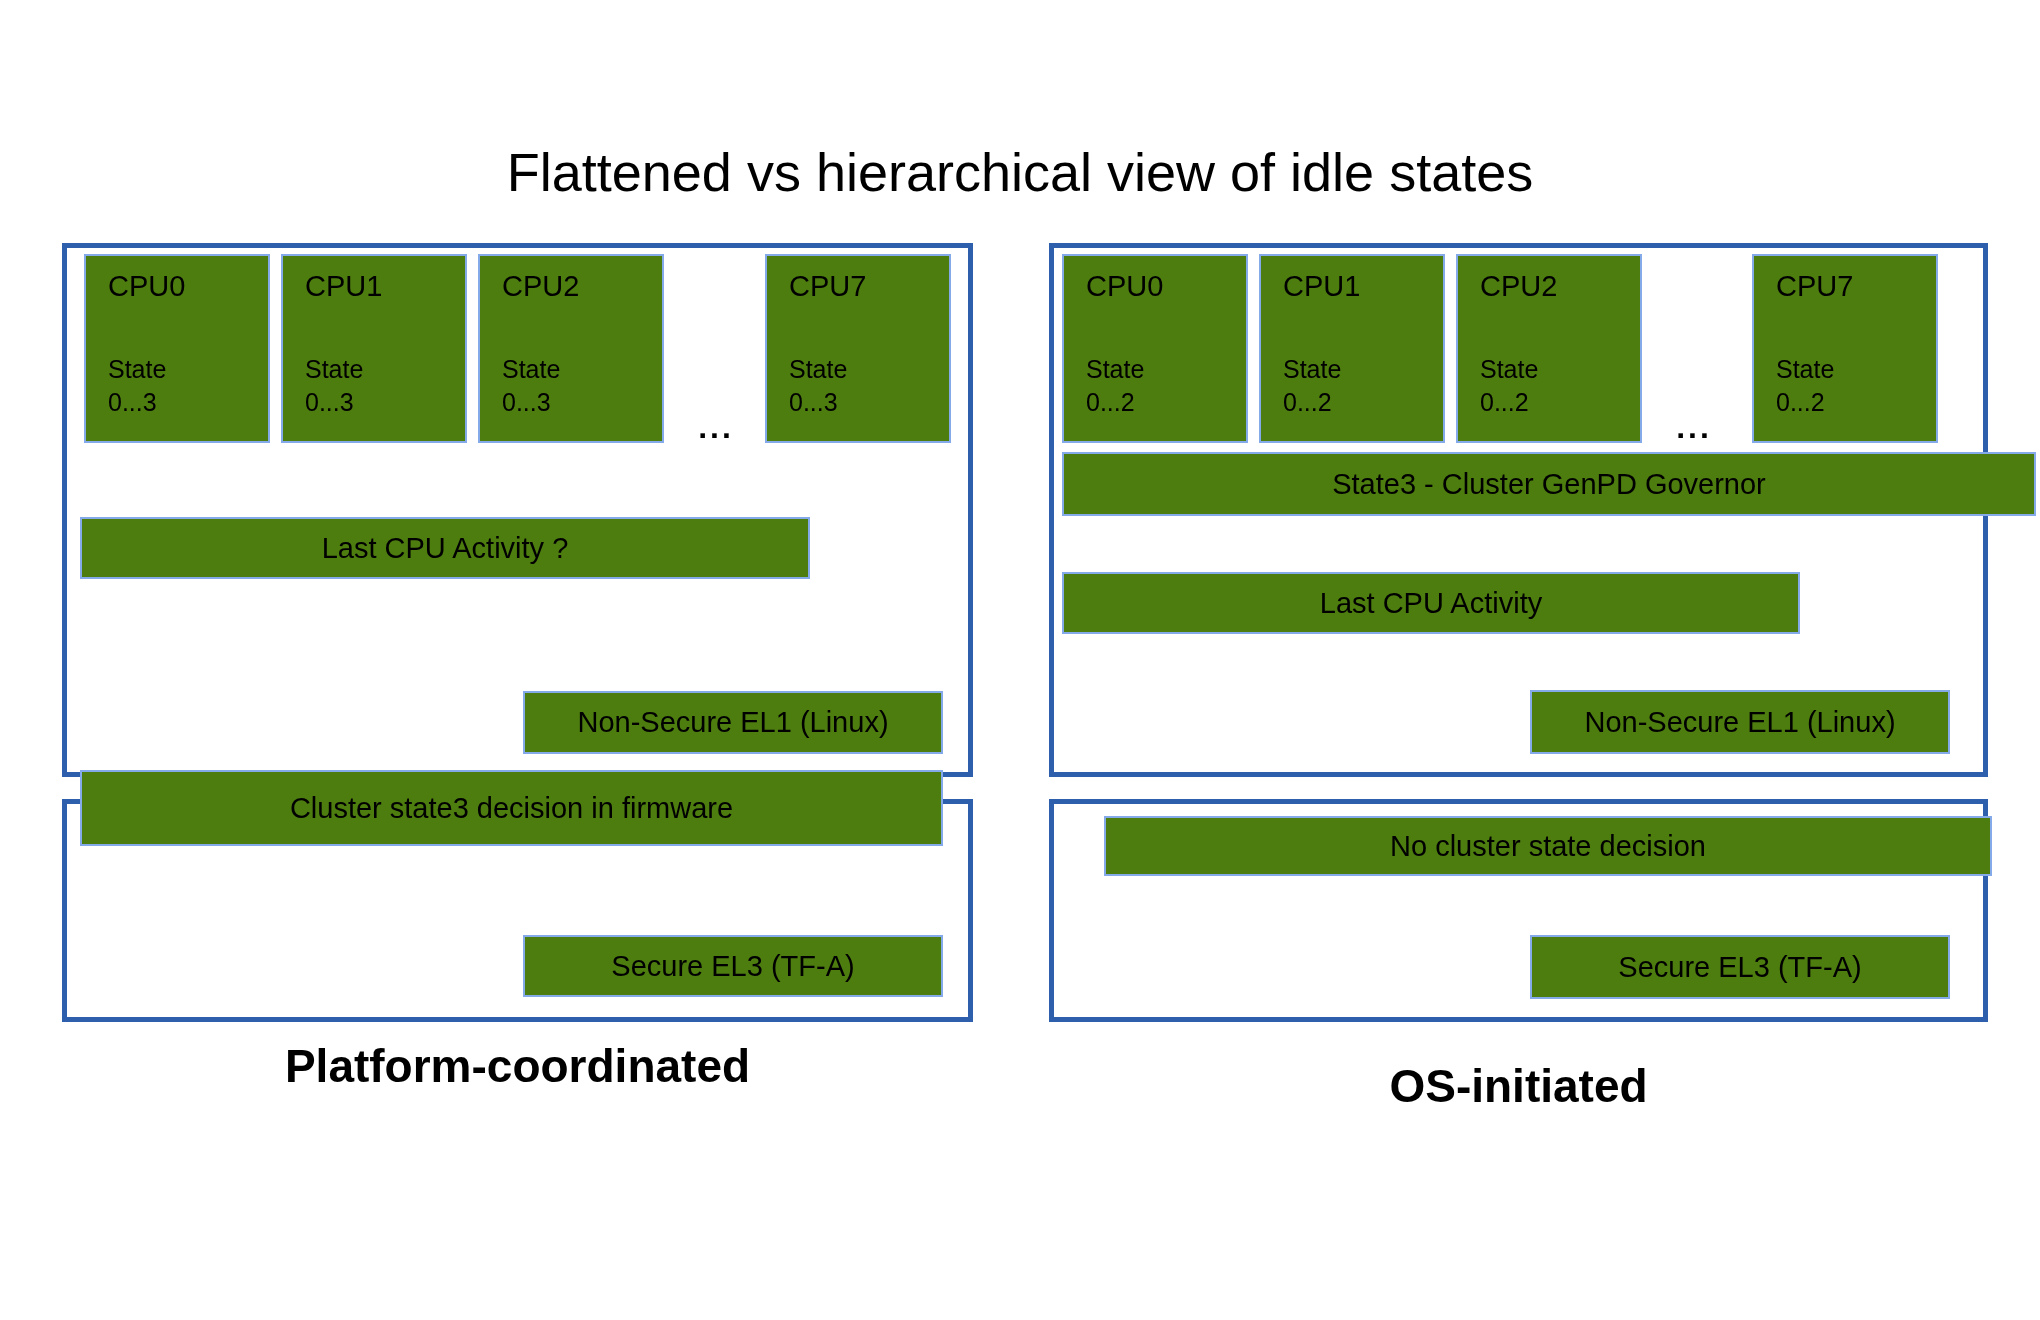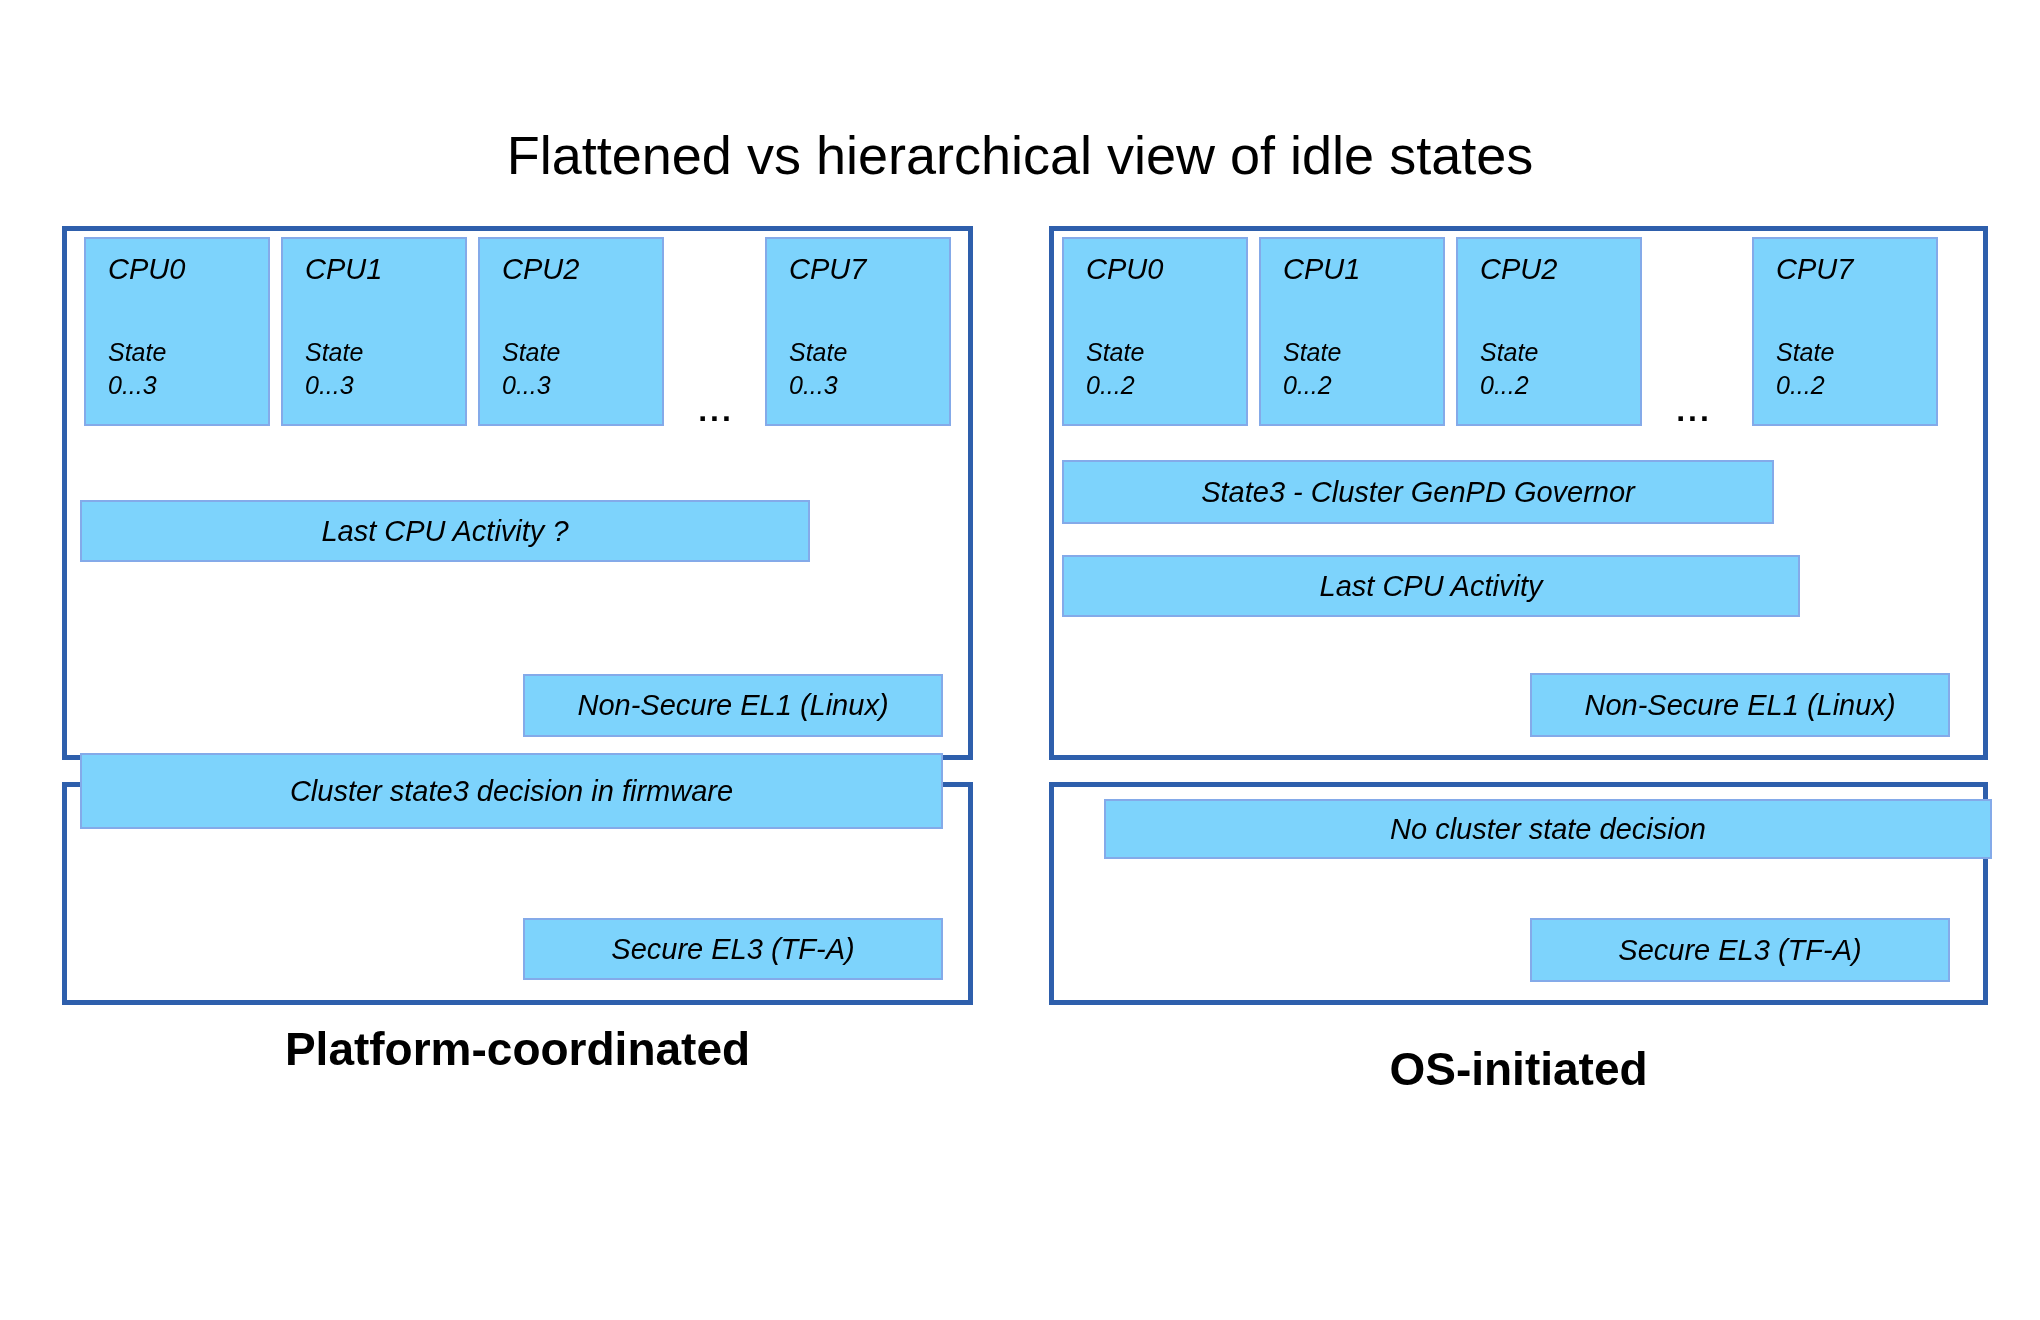--- a/index.html
+++ b/index.html
@@ -5,33 +5,32 @@
   :root{
     --dark:#2E5FAC;
     --light:#84AAE9;
   }
   html,body{margin:0;padding:0;background:#ffffff;}
   body{
     width:2040px;height:1320px;position:relative;overflow:hidden;
     font-family:"Liberation Sans","DejaVu Sans",sans-serif;
     color:#000;
   }
-  .abs{position:absolute;box-sizing:border-box;}
+  .abs{position:absolute;box-sizing:border-box;margin-top:17px;}
   .title{
     left:0;top:124px;width:2040px;text-align:center;
     font-size:54px;letter-spacing:0px;white-space:nowrap;
   }
   .outer{
     border:5px solid var(--dark);
     background:#ffffff;
   }
   .inner{
     border:2px solid var(--light);
-    background:#7dd3fc;
-    font-style:italic;
+    background:#4d7c0f;
   }
   .cpu-box{}
   .cpu-name{position:absolute;top:14px;left:22px;font-size:29px;}
   .cpu-state{position:absolute;top:97px;left:22px;font-size:25px;line-height:1.32;}
   .wide{
     display:flex;align-items:center;justify-content:center;
     font-size:29px;white-space:nowrap;
   }
   .ellipsis{
     font-size:32px;font-weight:bold;letter-spacing:3px;
@@ -91,21 +90,21 @@
 <div class="abs inner cpu-box" style="left:1456px;top:237px;width:186px;height:189px;">
   <div class="cpu-name">CPU2</div>
   <div class="cpu-state"><span>State</span><br><span>0...2</span></div>
 </div>
 <div class="abs ellipsis" style="left:1662px;top:392px;width:64px;">...</div>
 <div class="abs inner cpu-box" style="left:1752px;top:237px;width:186px;height:189px;">
   <div class="cpu-name">CPU7</div>
   <div class="cpu-state"><span>State</span><br><span>0...2</span></div>
 </div>
 
-<div class="abs inner wide" style="left:1062px;top:460px;width:712px;height:64px;">State3 - Cluster GenPD Governor</div>
+<div class="abs inner wide" style="left:1062px;top:435px;width:974px;height:64px;">State3 - Cluster GenPD Governor</div>
 
 <div class="abs inner wide" style="left:1062px;top:555px;width:738px;height:62px;">Last CPU Activity</div>
 
 <div class="abs inner wide" style="left:1530px;top:673px;width:420px;height:64px;">Non-Secure EL1 (Linux)</div>
 
 <div class="abs outer" style="left:1049px;top:782px;width:939px;height:223px;"></div>
 
 <div class="abs inner wide" style="left:1104px;top:799px;width:888px;height:60px;">No cluster state decision</div>
 
 <div class="abs inner wide" style="left:1530px;top:918px;width:420px;height:64px;">Secure EL3 (TF-A)</div>

